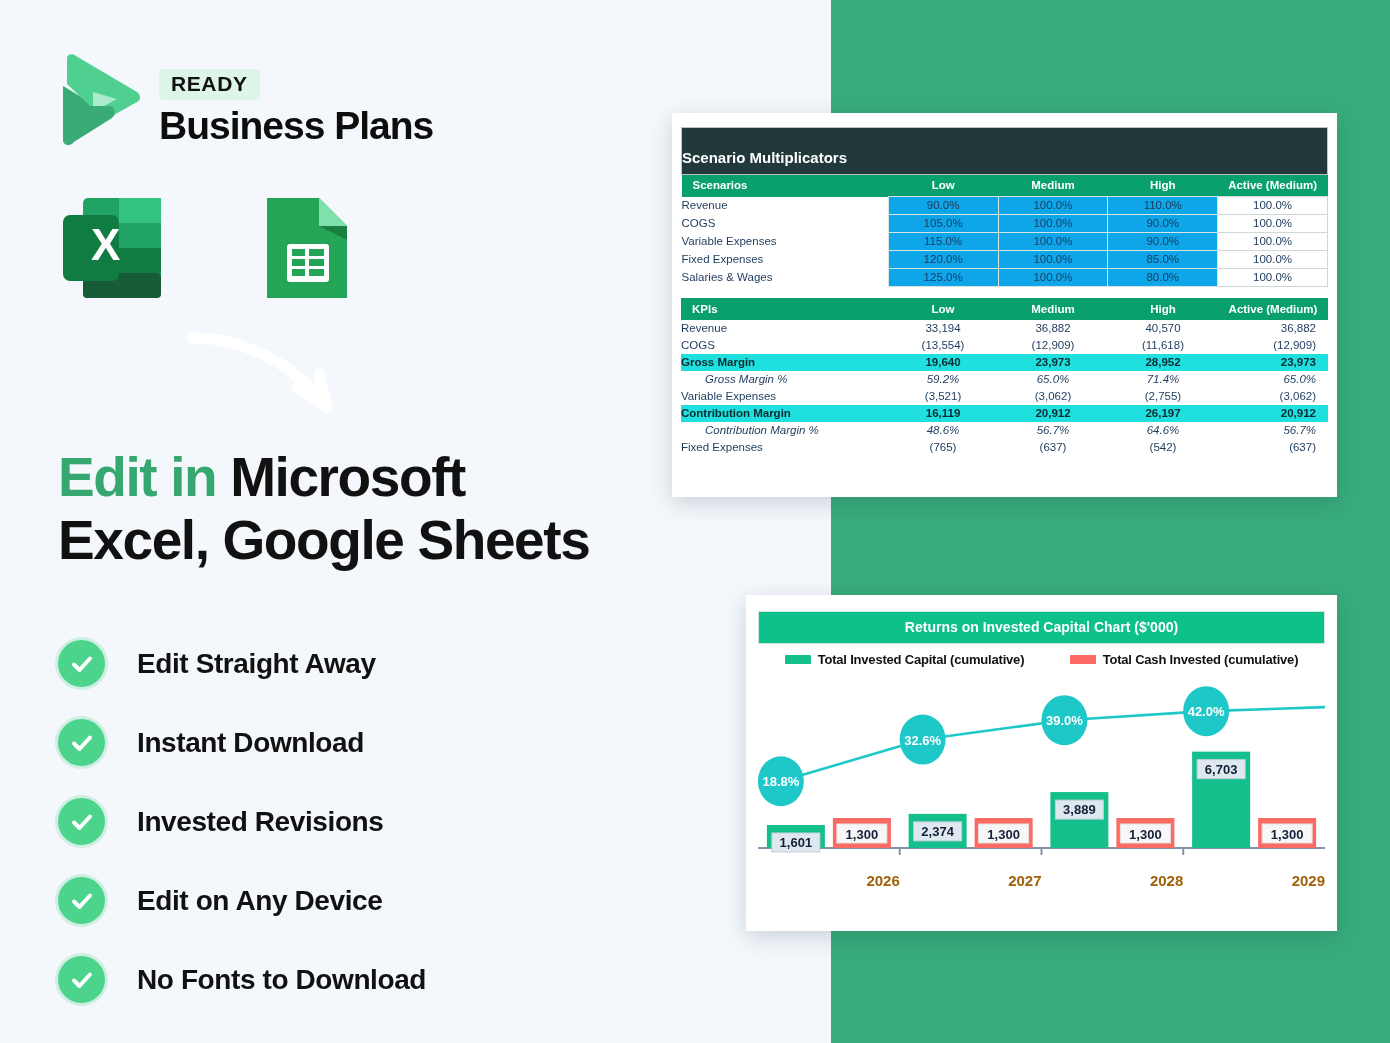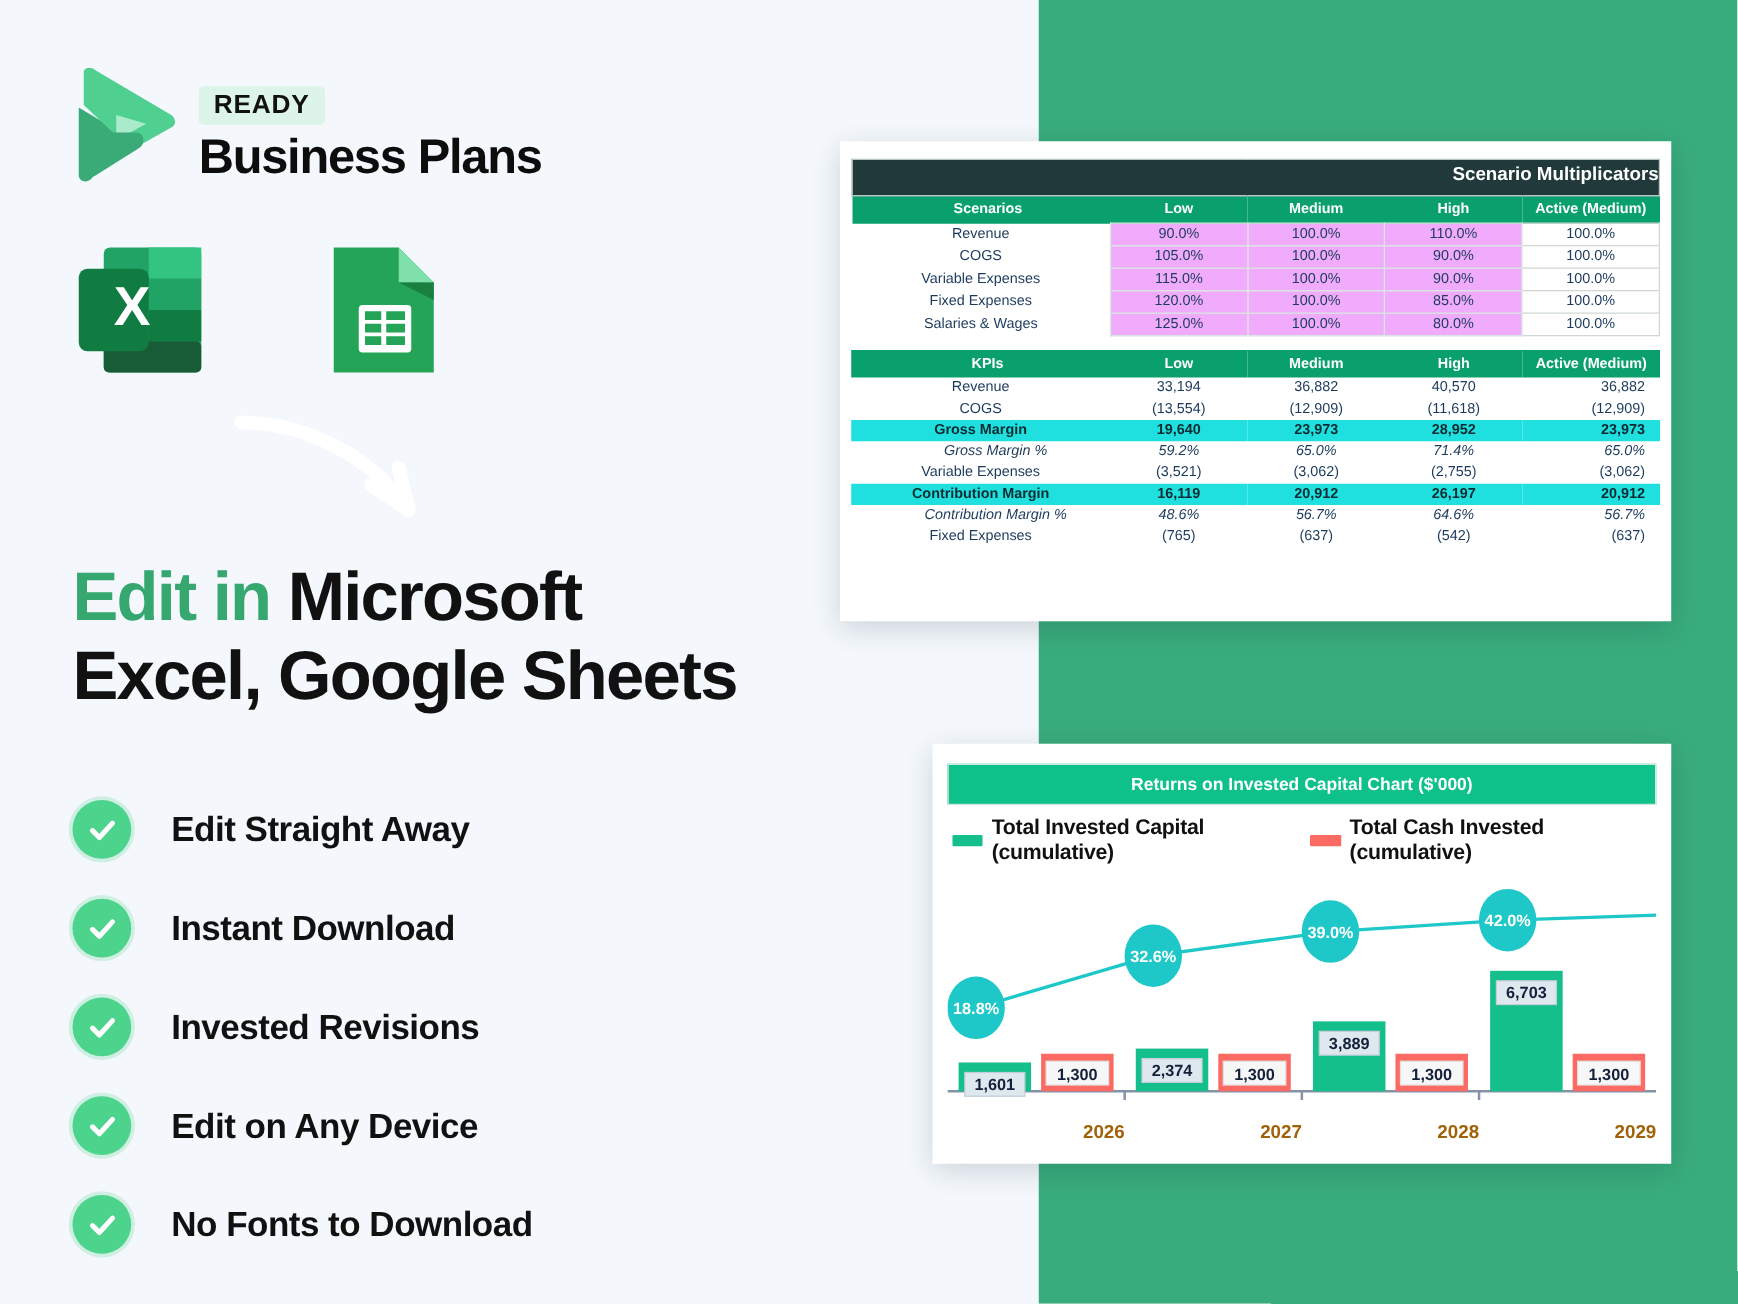--- a/index.html
+++ b/index.html
@@ -85,57 +85,57 @@
     box-shadow: 0 6px 22px rgba(20,40,60,.18);
     overflow: hidden;
   }
   #card-table { left: 672px; top: 113px; width: 665px; height: 384px; padding: 14px 9px 0 9px; }
   #card-chart { left: 746px; top: 595px; width: 591px; height: 336px; padding: 16px 12px 0 12px; }
 
   
   .sheet { width: 100%; border-collapse: collapse; font-size: 11px; color: #1d3a5c; }
   .band-title {
     background: #22393b; color: #fff;
-    text-align: right; font-weight: bold; font-size: 15px;
-    padding: 3px 0 8px;
+    text-align: left; font-weight: bold; font-size: 15px;
+    padding: 21px 0 8px;
     border: 1px solid #b9c4c4;
     margin-top: 47px;
   }
   .band-head td {
     background: #0aa06e; color: #fff; font-weight: bold;
     font-size: 11.5px; padding: 4px 0 5px;
     text-align: center;
     border-top: 1px solid #0aa06e;
   }
   .band-head td.lbl { text-align: left; padding-left: 11px; }
-  .sheet td.lbl { text-align: center; padding-left: 11px; }
+  .sheet td.lbl { text-align: left; padding-left: 11px; }
   .sheet td.num { text-align: center; }
   .sheet tr.data td { padding: 2px 0 3px; font-size: 11.5px; }
-  .cell-in { background: #f0abfc; border: 1px solid #d7e6df; }
+  .cell-in { background: #0ea5e9; border: 1px solid #d7e6df; }
   .cell-active { background: #ffffff; border: 1px solid #cfd8d6; }
   .row-hl td {
     background: #1fe0de; color: #0b2b33; font-weight: bold; font-size: 12px;
   }
   .row-hl td.lbl { padding-left: 6px; }
   .sub-italic { font-style: italic; padding-left: 24px !important; }
   .sheet tr.data td.numr { text-align: right; padding-right: 12px; }
   .row-hl td.numr { text-align: right; padding-right: 12px; }
   .spacer-gap { height: 11px; }
   .table-fade { position: absolute; left: 9px; right: 9px; bottom: 0; height: 34px; background: linear-gradient(to bottom, rgba(255,255,255,0), #fff 70%); }
 
   
   .chart-title {
     background: #0ec08a; color: #fff; font-weight: bold;
     text-align: center; font-size: 14px; padding: 7px 0 8px;
     border: 1px solid #cfe6dd;
   }
   .chart-legend { display: flex; justify-content: space-around; padding: 8px 4px 0; }
   .legend-item { display: flex; align-items: center; }
   .legend-swatch { width: 26px; height: 9px; margin-right: 7px; border-radius: 1px; }
-  .legend-label { font-size: 17px; font-weight: bold; color: #111; letter-spacing: -.2px; }
+  .legend-label { font-size: 13px; font-weight: bold; color: #111; letter-spacing: -.2px; }
   #plot { position: relative; width: 100%; height: 216px; margin-top: 6px; }
   .x-labels { display: flex; position: absolute; left: 0; right: 0; bottom: 0; }
   .x-label { flex: 1; text-align: right; font-size: 15px; font-weight: bold; color: #a16207; }
 </style>
 </head>
 <body>
 
 <div id="left-panel"></div>
 <div id="green-panel"></div>
 

